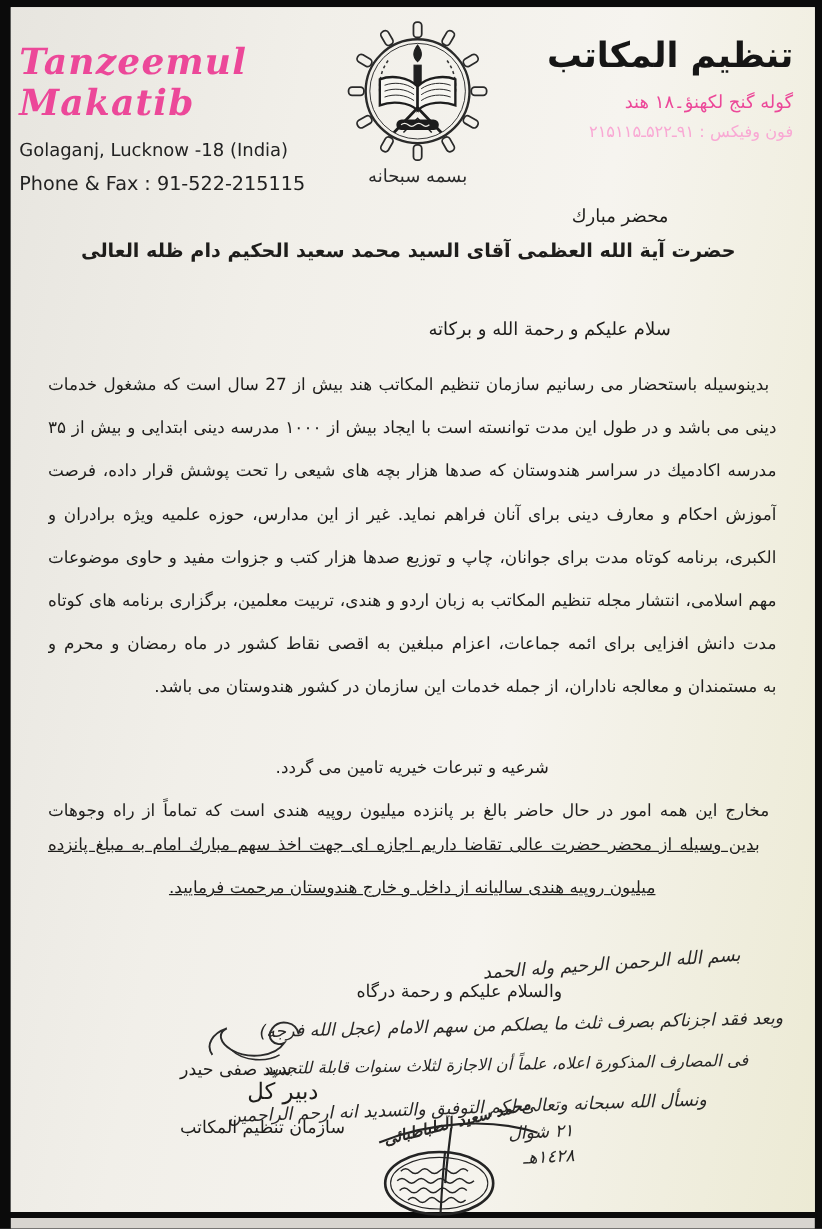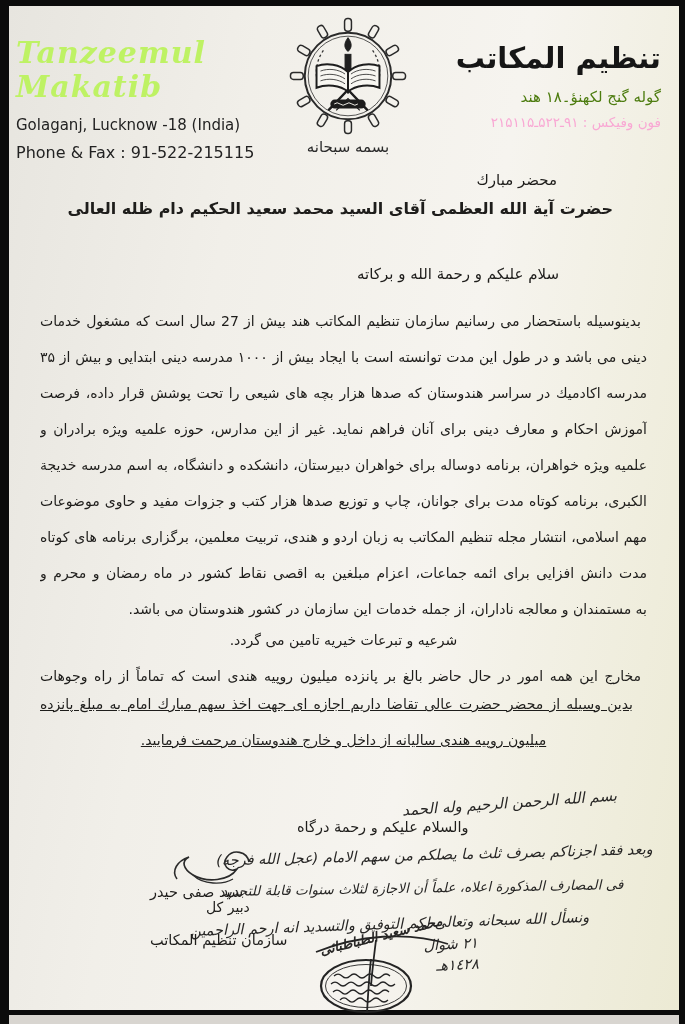--- a/index.html
+++ b/index.html
@@ -6,26 +6,26 @@
   .page{position:relative;width:685px;height:1024px;background:#0b0b0b;overflow:hidden;
         font-family:"DejaVu Sans",sans-serif;color:#1e1d1b;}
   .paper{position:absolute;left:9px;top:6px;width:670px;height:1004px;
          background:linear-gradient(100deg,#e7e5df 0%,#f1efe9 30%,#f6f4ef 62%,#ecead4 100%);
          background-color:#f0eee8;}
   .bottom-strip{position:absolute;left:9px;top:1015px;width:670px;height:9px;background:#d8d5d0;}
 
   
   .lh-en{position:absolute;left:16px;top:36px;width:290px;}
   .lh-en .name{font-family:"DejaVu Serif",serif;font-style:italic;font-weight:bold;
-               font-size:30px;letter-spacing:1px;color:#bef264;line-height:34px;}
+               font-size:30px;letter-spacing:1px;color:#ec4899;line-height:34px;}
   .lh-en .addr{font-size:15px;margin-top:12px;color:#222;}
   .lh-en .phone{font-size:16px;margin-top:9px;color:#222;}
-  .lh-ar{position:absolute;right:24px;top:26px;width:250px;direction:rtl;text-align:right;margin-top:12px;}
+  .lh-ar{position:absolute;right:24px;top:26px;width:250px;direction:rtl;text-align:right;}
   .lh-ar .name{font-size:29px;font-weight:bold;color:#161616;line-height:40px;}
-  .lh-ar .addr{font-size:15px;margin-top:10px;color:#4d7c0f;}
+  .lh-ar .addr{font-size:15px;margin-top:10px;color:#ec4899;}
   .lh-ar .phone{font-size:13.5px;margin-top:8px;color:#f9a8d4;}
   .emblem{position:absolute;left:289px;top:14px;width:118px;height:122px;}
   .emblem-caption{position:absolute;left:299px;top:138px;width:98px;text-align:center;
                   font-size:15px;direction:rtl;color:#2a2a2a;}
 
   
   .rtl{direction:rtl;}
   .recipient-label{position:absolute;right:128px;top:171px;font-size:15px;white-space:nowrap;}
   .recipient-name{position:absolute;right:72px;top:199px;font-size:16px;font-weight:bold;white-space:nowrap;}
   .greeting{position:absolute;right:126px;top:265px;font-size:15px;white-space:nowrap;}
@@ -44,21 +44,21 @@
   .valediction{position:absolute;left:297px;top:819px;font-size:14.5px;white-space:nowrap;}
 
   
   .hand{font-style:italic;color:#272625;white-space:nowrap;}
   .hand-basmala{position:absolute;left:402px;top:794px;font-size:15px;transform:rotate(-4deg);}
   .hand-l1{position:absolute;right:32px;top:841px;font-size:14.5px;transform:rotate(-1.5deg);transform-origin:right;}
   .hand-l2{position:absolute;right:62px;top:876px;font-size:13.5px;transform:rotate(-1deg);transform-origin:right;}
   .hand-l3{position:absolute;right:96px;top:909px;font-size:14.5px;transform:rotate(-2deg);transform-origin:right;}
   .sig-flourish{position:absolute;left:163px;top:842px;}
   .signatory-name{position:absolute;left:150px;top:884px;font-size:14.5px;white-space:nowrap;z-index:2;}
-  .signatory-title{position:absolute;left:206px;top:899px;font-size:14px;white-space:nowrap;}
+  .signatory-title{position:absolute;left:206px;top:899px;font-size:19px;white-space:nowrap;}
   .signatory-org{position:absolute;left:150px;top:932px;font-size:14.5px;white-space:nowrap;}
   .sig-hakim-text{position:absolute;left:306px;top:928px;width:150px;font-size:13px;font-weight:bold;
                   text-align:center;transform:rotate(-14deg);}
   .sig-hakim-stroke{position:absolute;left:296px;top:924px;}
   .seal{position:absolute;left:318px;top:958px;}
   .hand-date{position:absolute;left:424px;top:934px;text-align:right;font-size:14.5px;
              line-height:21px;transform:rotate(-3deg);}
 </style>
 </head>
 <body>
@@ -132,21 +132,20 @@
 
   <div class="recipient-label rtl">محضر مبارك</div>
   <div class="recipient-name rtl">حضرت آية الله العظمى آقاى السيد محمد سعيد الحكيم دام ظله العالى</div>
   <div class="greeting rtl">سلام عليكم و رحمة الله و بركاته</div>
 
   <div class="para rtl" id="para1">
     <div class="line j ind6">بدينوسيله باستحضار مى رسانيم سازمان تنظيم المكاتب هند بيش از 27 سال است كه مشغول خدمات</div>
     <div class="line j">دينى مى باشد و در طول اين مدت توانسته است با ايجاد بيش از ۱۰۰۰ مدرسه دينى ابتدايى و بيش از ۳۵</div>
     <div class="line j">مدرسه اكادميك در سراسر هندوستان كه صدها هزار بچه هاى شيعى را تحت پوشش قرار داده، فرصت</div>
     <div class="line j">آموزش احكام و معارف دينى براى آنان فراهم نمايد. غير از اين مدارس، حوزه علميه ويژه برادران و حوزه</div>
-    <div class="line j">علميه ويژه خواهران، برنامه دوساله براى خواهران دبيرستان، دانشكده و دانشگاه، به اسم مدرسه خديجة</div>
     <div class="line j">الكبرى، برنامه كوتاه مدت براى جوانان، چاپ و توزيع صدها هزار كتب و جزوات مفيد و حاوى موضوعات</div>
     <div class="line j">مهم اسلامى، انتشار مجله تنظيم المكاتب به زبان اردو و هندى، تربيت معلمين، برگزارى برنامه هاى كوتاه</div>
     <div class="line j">مدت دانش افزايى براى ائمه جماعات، اعزام مبلغين به اقصى نقاط كشور در ماه رمضان و محرم و صفر، كمك</div>
     <div class="line r">به مستمندان و معالجه ناداران، از جمله خدمات اين سازمان در كشور هندوستان مى باشد.</div>
   </div>
 
   <div class="para rtl" id="para2">
     <div class="line c">شرعيه و تبرعات خيريه تامين مى گردد.</div>
     <div class="line j ind6">مخارج اين همه امور در حال حاضر بالغ بر پانزده ميليون روپيه هندى است كه تماماً از راه وجوهات</div>
   </div>

